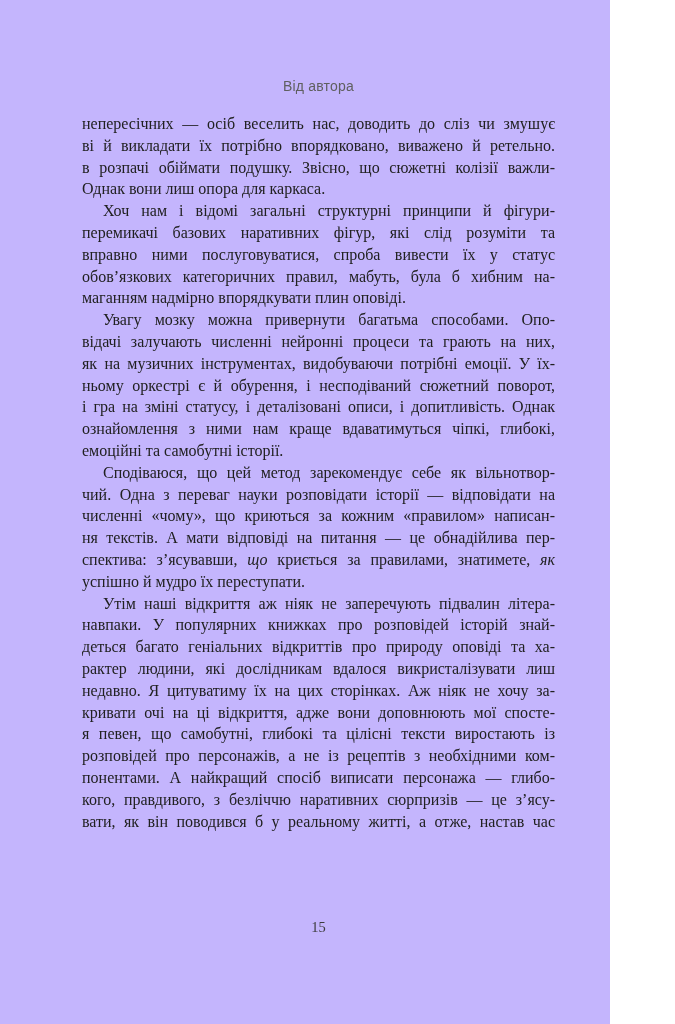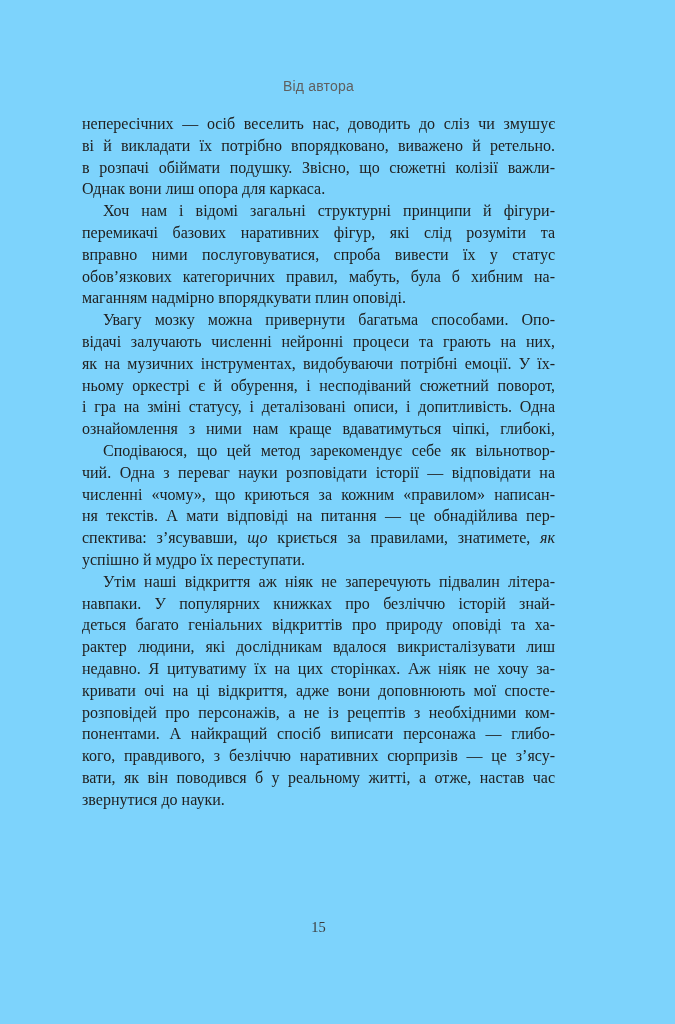--- a/index.html
+++ b/index.html
@@ -1,23 +1,24 @@
 <!DOCTYPE html>
 <html lang="uk"><head>
 <meta charset="utf-8">
 <style>
   html, body { margin: 0; padding: 0; }
   .page {
     position: relative;
-    width: 675px;
+    width: 598px;
     height: 1024px;
-    background: #7dd3fc;
+    background: #c4b5fd;
     font-family: "Liberation Serif", "DejaVu Serif", serif;
     color: #212121;
     overflow: hidden;
+    padding-left: 12px;
   }
   .running-head {
     position: absolute;
     top: 78px;
     left: 82px;
     width: 473px;
     text-align: center;
     font-family: "Liberation Sans", "DejaVu Sans", sans-serif;
     font-size: 14px;
     letter-spacing: 0.2px;
@@ -69,40 +70,41 @@
         <div class="line">перемикачі базових наративних фігур, які слід розуміти та</div>
         <div class="line">вправно ними послуговуватися, спроба вивести їх у статус</div>
         <div class="line">обов’язкових категоричних правил, мабуть, була б хибним на-</div>
         <div class="line last">маганням надмірно впорядкувати плин оповіді.</div>
       </div>
       <div class="paragraph">
         <div class="line indent">Увагу мозку можна привернути багатьма способами. Опо-</div>
         <div class="line">відачі залучають численні нейронні процеси та грають на них,</div>
         <div class="line">як на музичних інструментах, видобуваючи потрібні емоції. У їх-</div>
         <div class="line">ньому оркестрі є й обурення, і несподіваний сюжетний поворот,</div>
-        <div class="line">і гра на зміні статусу, і деталізовані описи, і допитливість. Одна</div>
+        <div class="line">і гра на зміні статусу, і деталізовані описи, і допитливість. Однак</div>
         <div class="line">ознайомлення з ними нам краще вдаватимуться чіпкі, глибокі,</div>
+        <div class="line last">емоційні та самобутні історії.</div>
       </div>
       <div class="paragraph">
         <div class="line indent">Сподіваюся, що цей метод зарекомендує себе як вільнотвор-</div>
         <div class="line">чий. Одна з переваг науки розповідати історії — відповідати на</div>
         <div class="line">численні «чому», що криються за кожним «правилом» написан-</div>
         <div class="line">ня текстів. А мати відповіді на питання — це обнадійлива пер-</div>
         <div class="line"><span>спектива: з’ясувавши, </span><i>що</i><span> криється за правилами, знатимете, </span><i>як</i></div>
         <div class="line last">успішно й мудро їх переступати.</div>
       </div>
       <div class="paragraph">
         <div class="line indent">Утім наші відкриття аж ніяк не заперечують підвалин літера-</div>
-        <div class="line">навпаки. У популярних книжках про безліччю історій знай-</div>
+        <div class="line">навпаки. У популярних книжках про розповідей історій знай-</div>
         <div class="line">деться багато геніальних відкриттів про природу оповіді та ха-</div>
         <div class="line">рактер людини, які дослідникам вдалося викристалізувати лиш</div>
         <div class="line">недавно. Я цитуватиму їх на цих сторінках. Аж ніяк не хочу за-</div>
         <div class="line">кривати очі на ці відкриття, адже вони доповнюють мої спосте-</div>
+        <div class="line">я певен, що самобутні, глибокі та цілісні тексти виростають із</div>
         <div class="line">розповідей про персонажів, а не із рецептів з необхідними ком-</div>
         <div class="line">понентами. А найкращий спосіб виписати персонажа — глибо-</div>
         <div class="line">кого, правдивого, з безліччю наративних сюрпризів — це з’ясу-</div>
         <div class="line">вати, як він поводився б у реальному житті, а отже, настав час</div>
-        <div class="line last">звернутися до науки.</div>
       </div>
     </div>
 
   <div class="folio">15</div>
 </div>
 
 </body></html>

